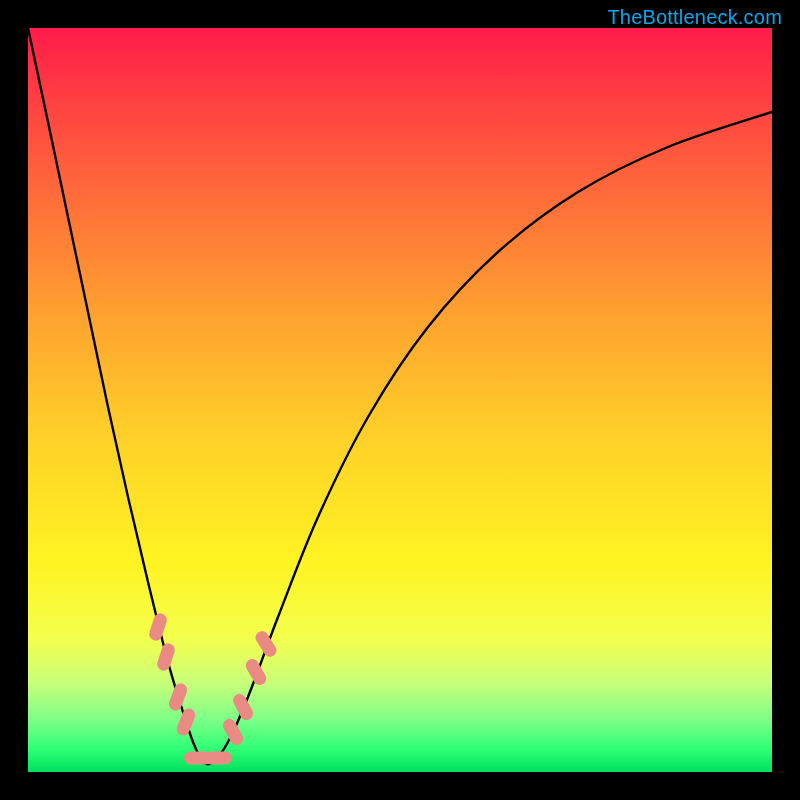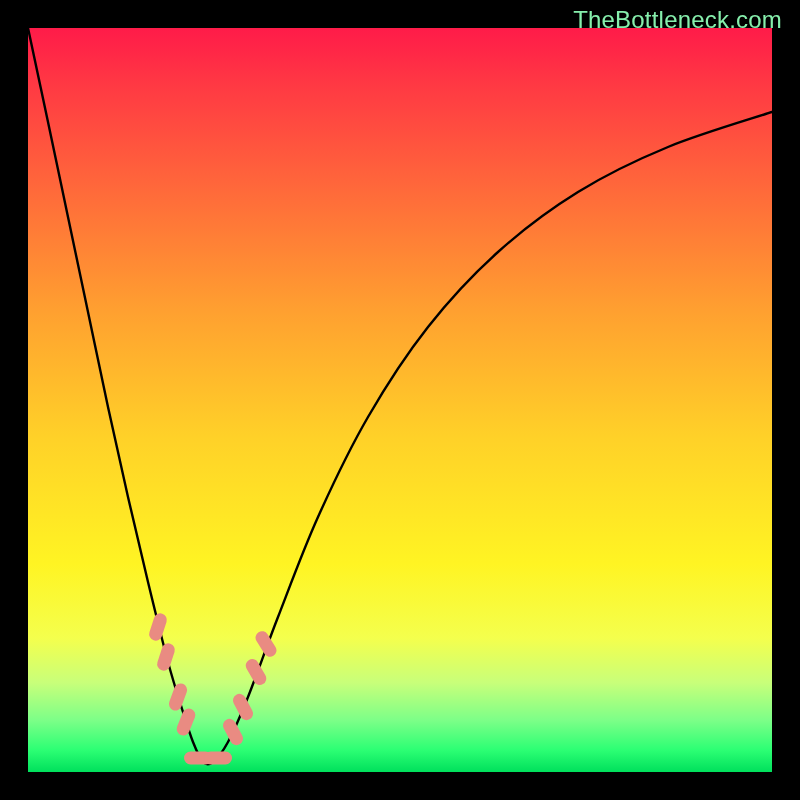--- a/index.html
+++ b/index.html
@@ -35,22 +35,22 @@
       #c8ff7a 88%,
       #7dff88 93%,
       #2dff74 97%,
       #00e05c 100%
     );
   }
   .watermark {
     position: absolute;
     top: 6px;
     right: 18px;
-    color: #86efac;
-    font-size: 24px;
+    color: #0ea5e9;
+    font-size: 20px;
     font-weight: 500;
     letter-spacing: 0.2px;
     user-select: none;
   }
   svg.curve {
     position: absolute;
     inset: 0;
   }
 </style>
 </head>

